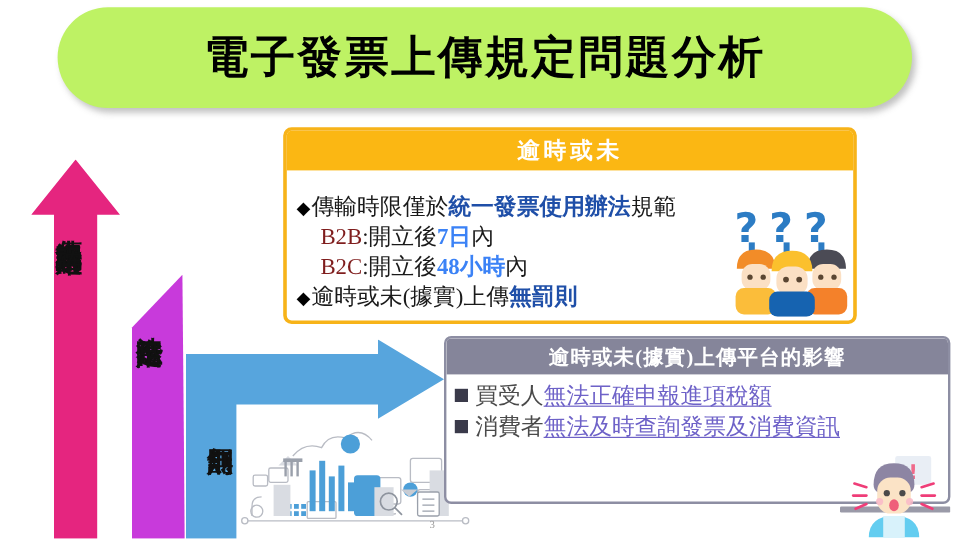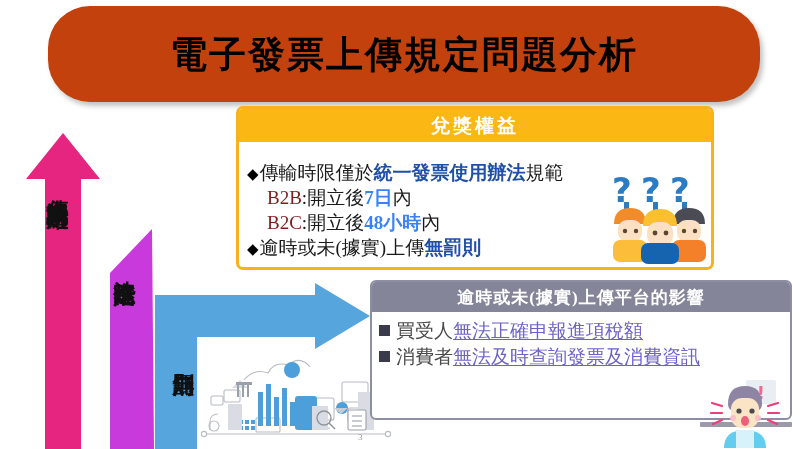--- a/index.html
+++ b/index.html
@@ -11,22 +11,22 @@
   body {
     width: 800px; height: 449px;
     position: relative; overflow: hidden;
     font-family: "Liberation Serif", "DejaVu Serif", serif;
   }
 
   
   #title-pill {
     position: absolute;
     left: 48px; top: 6px;
-    width: 712px; height: 96px;
-    background: #c2410c;
+    width: 712px; height: 84px;
+    background: #bef264;
     border-radius: 42px;
     box-shadow: 3px 4px 5px rgba(120,120,120,0.45);
     display: flex; align-items: center; justify-content: center;
   }
   #title-text {
     font-size: 37px;
     font-weight: 700;
     color: #000000;
     letter-spacing: 2px;
     line-height: 1;
@@ -263,21 +263,21 @@
       <line x1="156" y1="64" x2="166" y2="64"></line>
       <line x1="156" y1="69" x2="166" y2="69"></line>
       <line x1="156" y1="74" x2="166" y2="74"></line>
     </g>
     <path d="M138 56 l14 0 l-7 6 z" fill="#c9ccd3"></path>
   </svg>
 </div>
 
 <div id="panel-current">
   <div id="panel-current-header">
-    <span id="panel-current-header-text">兌獎權益</span>
+    <span id="panel-current-header-text">逾時或未</span>
   </div>
   <div id="panel-current-body">
 
     <div class="orange-line">
       <span class="diamond-bullet">◆</span><span>傳輸時限僅於</span><span class="navy-bold">統一發票使用辦法</span><span>規範</span>
     </div>
 
     <div class="orange-line indent-line">
       <span class="teal-label">B2B</span><span>:開立後</span><span class="red-bold">7日</span><span>內</span>
     </div>

